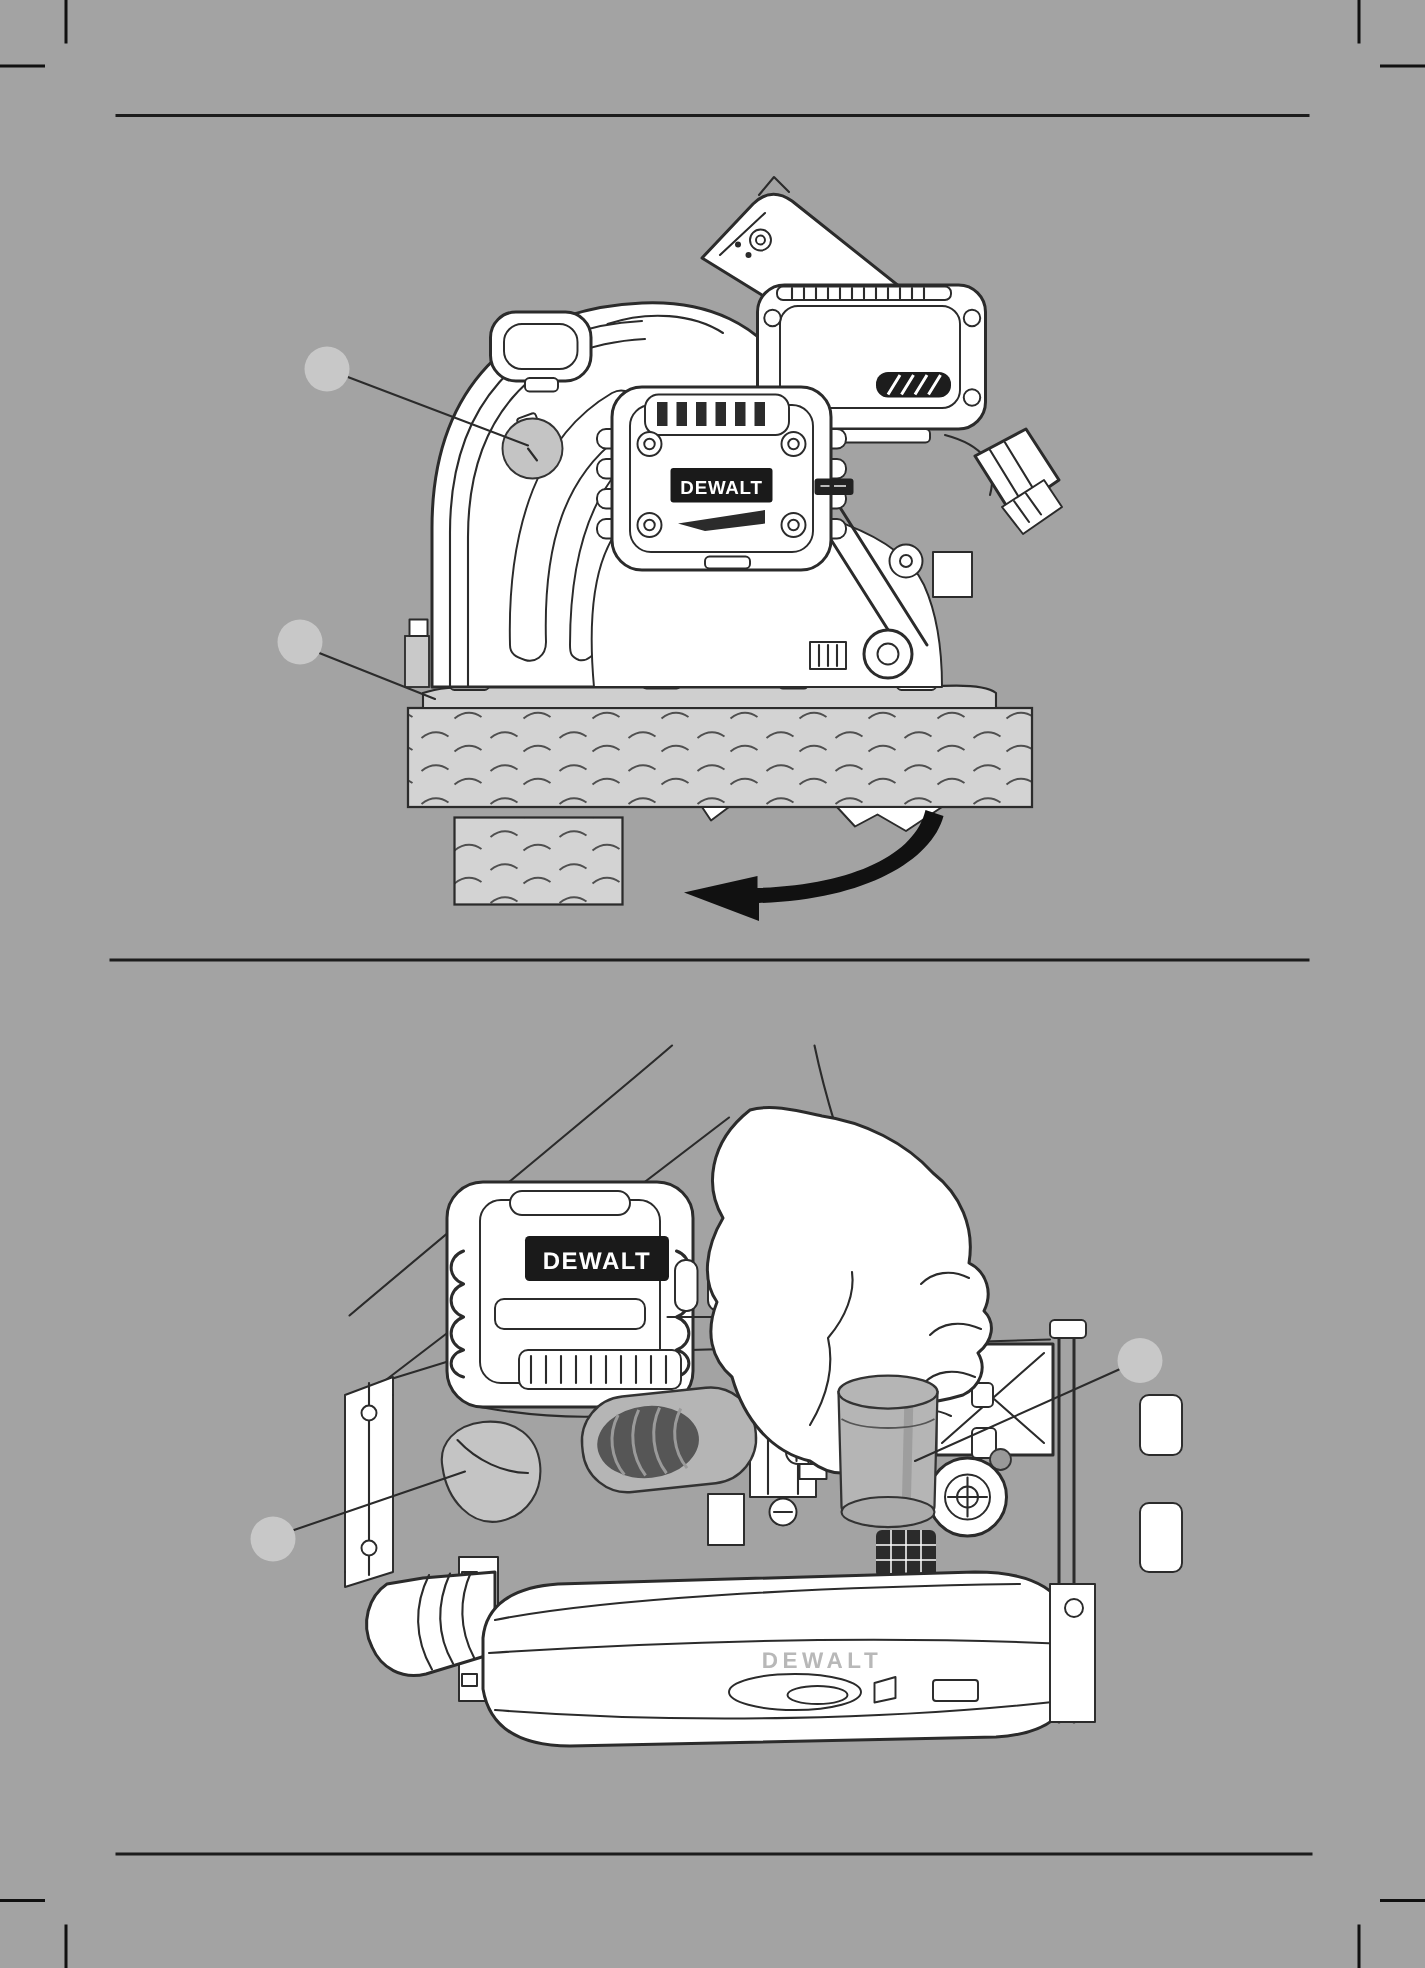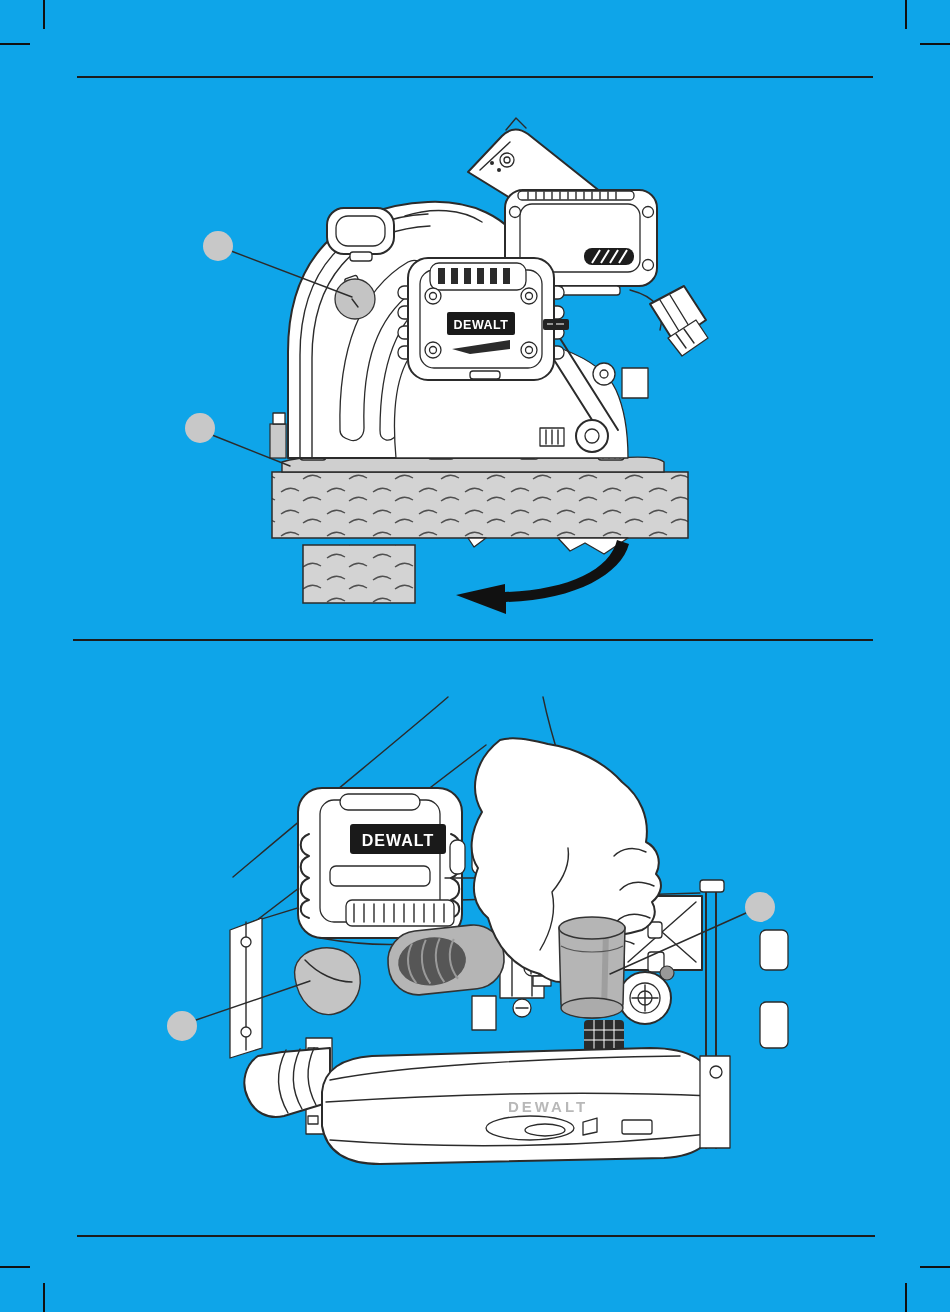--- a/index.html
+++ b/index.html
@@ -1,16 +1,16 @@
 <!DOCTYPE html>
 <html><head>
 <meta charset="utf-8">
 <style>
   html,body{margin:0;padding:0;background:#ffffff;}
-  #page{position:relative;width:950px;height:1312px;background:#0ea5e9;overflow:hidden;
+  #page{position:relative;width:950px;height:1312px;background:#a3a3a3;overflow:hidden;
         font-family:"Liberation Sans", sans-serif;}
   .rule{position:absolute;background:#1c1c1c;height:2px;}
   .crop{position:absolute;background:#111111;}
   svg{position:absolute;display:block;}
   .s{stroke:#2b2b2b;fill:none;stroke-width:1.4;stroke-linecap:round;stroke-linejoin:round;}
   .s2{stroke:#2b2b2b;fill:none;stroke-width:2;stroke-linecap:round;stroke-linejoin:round;}
   .w{fill:#ffffff;stroke:#2b2b2b;stroke-width:2;stroke-linejoin:round;}
   .w1{fill:#ffffff;stroke:#2b2b2b;stroke-width:1.3;stroke-linejoin:round;}
   .d{fill:#2b2b2b;stroke:none;}
   .logo-text{font-family:"Liberation Sans",sans-serif;font-weight:bold;fill:#ffffff;}

